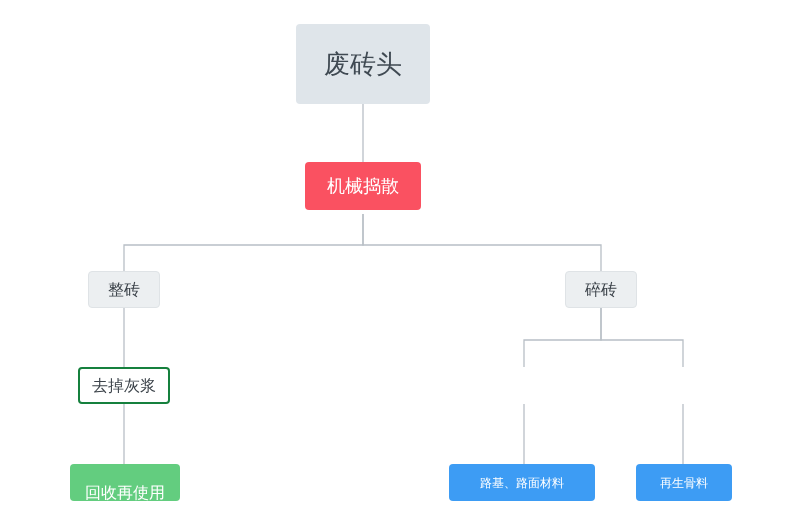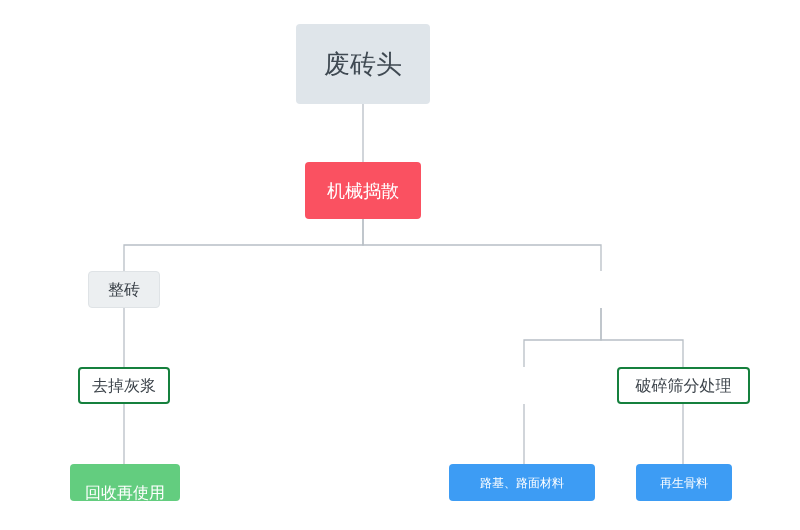--- a/index.html
+++ b/index.html
@@ -93,37 +93,37 @@
       <path d="M124,404 L124,464"></path>
       <path d="M524,404 L524,464"></path>
       <path d="M683,404 L683,464"></path>
     </g>
   </svg>
 
   <div class="node node-root" style="left:296px; top:24px; width:134px; height:80px;justify-content:center;">
     <span>废砖头</span>
   </div>
 
-  <div class="node node-accent" style="left:305px; top:162px; width:116px; height:57px;">
+  <div class="node node-accent" style="left:305px; top:162px; width:116px; height:48px;">
     <span>机械捣散</span>
   </div>
 
   <div class="node node-grey" style="left:88px; top:271px; width:72px; height:37px;">
     <span>整砖</span>
   </div>
 
+  <div class="node node-grey" style="left:565px; top:271px; width:72px; height:37px;">
+    <span>碎砖</span>
+  </div>
 
   <div class="node node-plain" style="left:78px; top:367px; width:92px; height:37px;">
     <span>去掉灰浆</span>
   </div>
 
 
-  <div class="node node-plain" style="left:617px; top:367px; width:133px; height:37px;">
-    <span>破碎筛分处理</span>
-  </div>
 
   <div class="node node-green" style="left:70px; top:464px; width:110px; height:37px;align-items:flex-end;">
     <span>回收再使用</span>
   </div>
 
   <div class="node node-blue" style="left:449px; top:464px; width:146px; height:37px;">
     <span>路基、路面材料</span>
   </div>
 
   <div class="node node-blue" style="left:636px; top:464px; width:96px; height:37px;">

